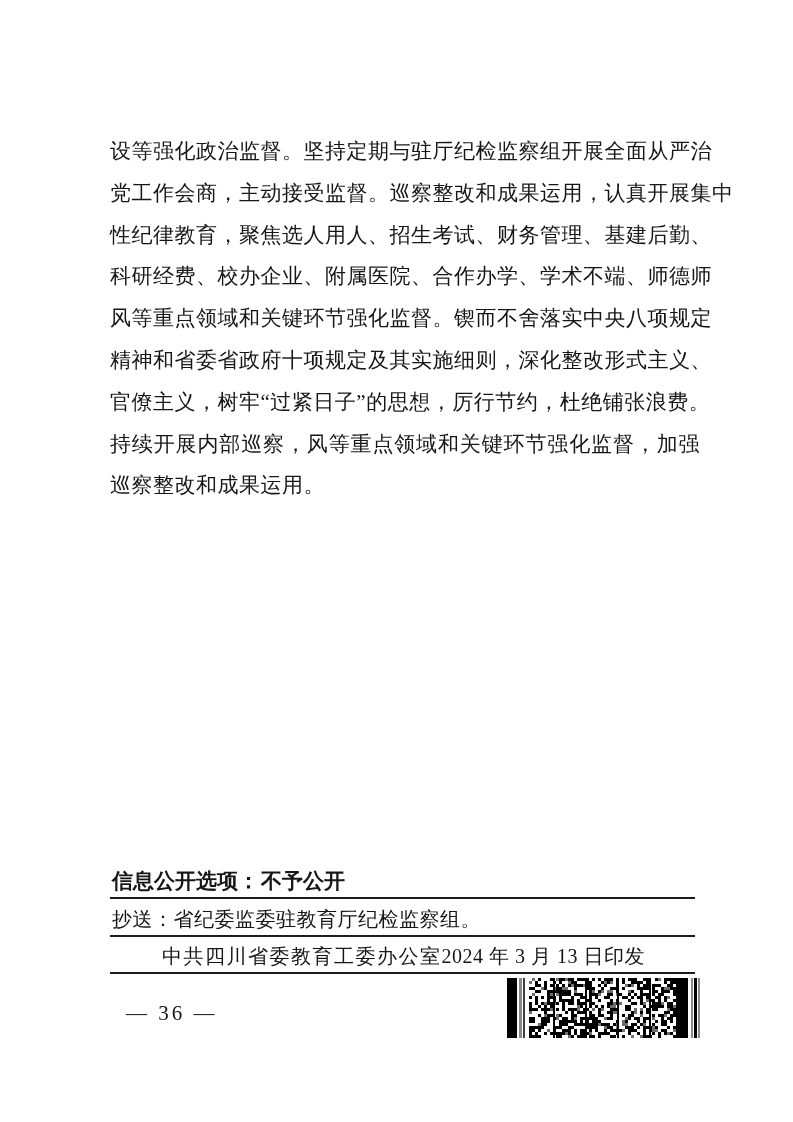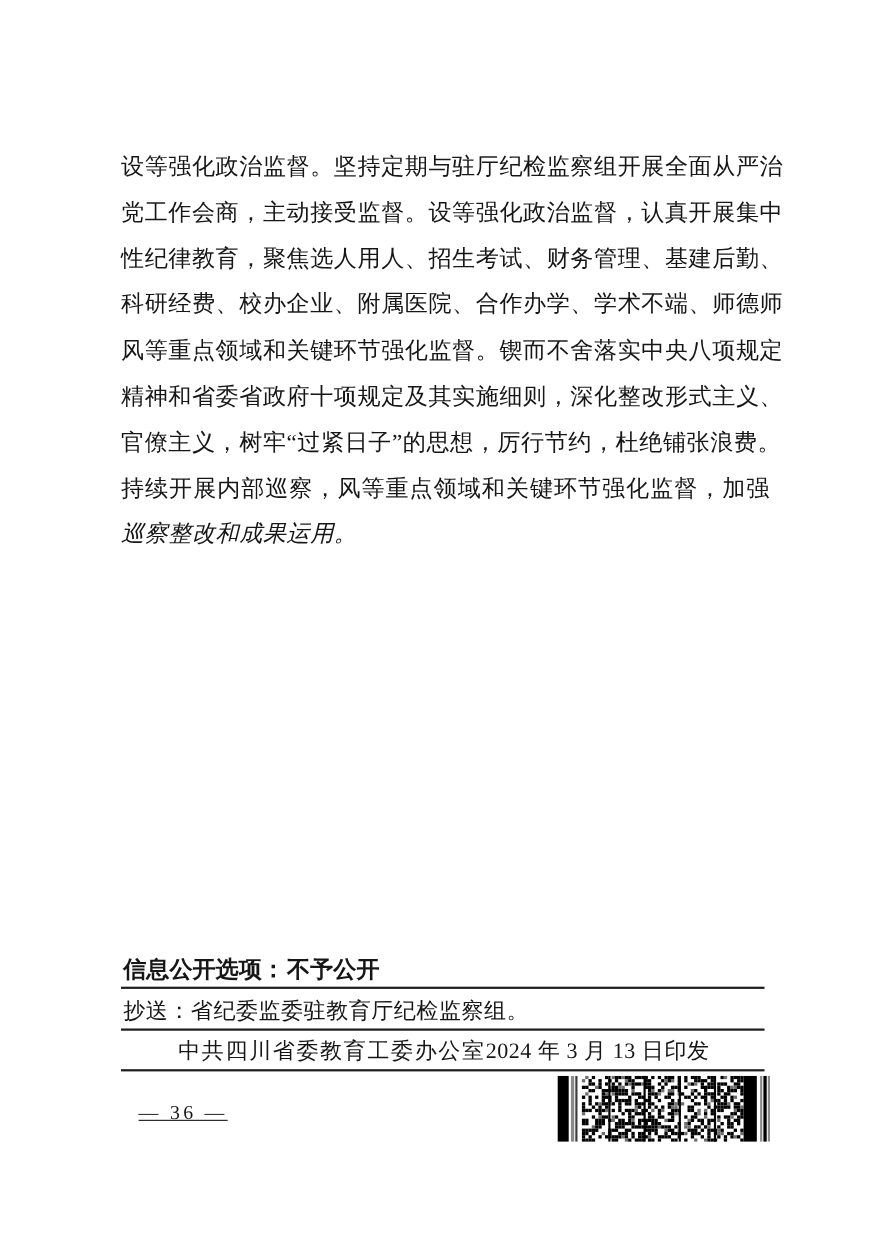--- a/index.html
+++ b/index.html
@@ -23,21 +23,20 @@
     font-size:21px;
     letter-spacing:0.5px;
     text-align:justify;
     text-align-last:justify;
     text-justify:inter-ideograph;
     white-space:nowrap;
   }
   .body-line:last-child{
     text-align:center;
     text-align-last:left;
-    font-style:italic;
   }
   
   .rule{
     position:absolute;
     left:110px;width:585px;height:2px;
     background:#1c1c1c;
   }
   .rule-1{top:897px;}
   .rule-2{top:935px;}
   .rule-3{top:972px;}
@@ -62,35 +61,35 @@
   }
   .issuer-row{
     position:absolute;left:112px;top:943px;width:583px;
     display:flex;justify-content:center;align-items:baseline;
     font-size:20px;line-height:26px;white-space:nowrap;
   }
   .issuer-name{letter-spacing:1.5px;}
   .print-date{letter-spacing:0.5px;}
   .page-number{
     position:absolute;left:126px;top:1001px;
-    font-size:18px;letter-spacing:3px;white-space:nowrap;text-decoration:underline;
+    font-size:21px;letter-spacing:3px;white-space:nowrap;
   }
   .barcode{
     position:absolute;left:505px;top:978px;
     width:198px;height:60px;display:block;
   }
 </style>
 </head>
 <body>
 
 <div class="page">
 
   <main class="body-text">
     <div class="body-line">设等强化政治监督。坚持定期与驻厅纪检监察组开展全面从严治</div>
-    <div class="body-line">党工作会商，主动接受监督。设等强化政治监督，认真开展集中</div>
+    <div class="body-line">党工作会商，主动接受监督。巡察整改和成果运用，认真开展集中</div>
     <div class="body-line">性纪律教育，聚焦选人用人、招生考试、财务管理、基建后勤、</div>
     <div class="body-line">科研经费、校办企业、附属医院、合作办学、学术不端、师德师</div>
     <div class="body-line">风等重点领域和关键环节强化监督。锲而不舍落实中央八项规定</div>
     <div class="body-line">精神和省委省政府十项规定及其实施细则，深化整改形式主义、</div>
     <div class="body-line">官僚主义，树牢“过紧日子”的思想，厉行节约，杜绝铺张浪费。</div>
     <div class="body-line">持续开展内部巡察，风等重点领域和关键环节强化监督，加强</div>
     <div class="body-line">巡察整改和成果运用。</div>
   </main>
 
   <div class="disclosure-row">

